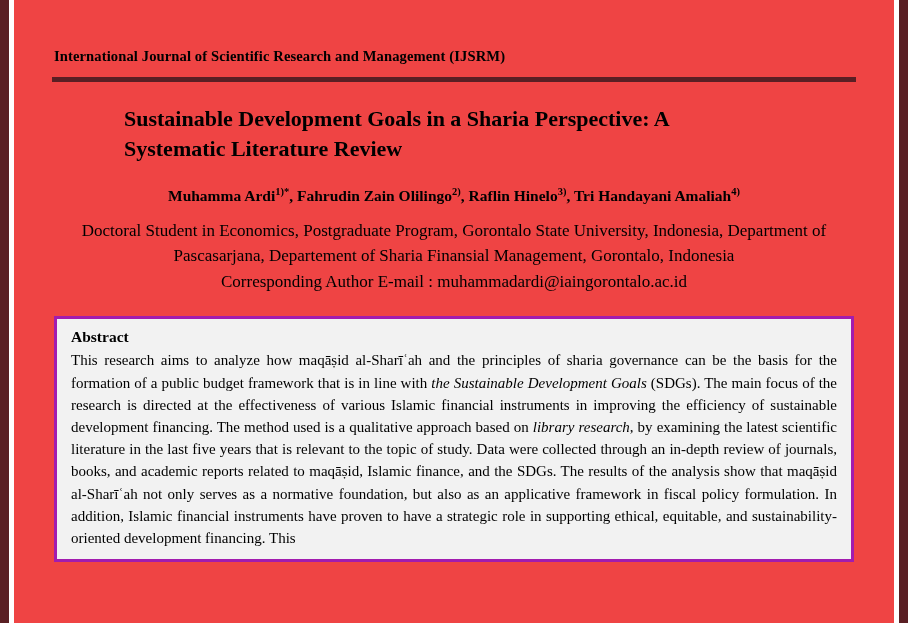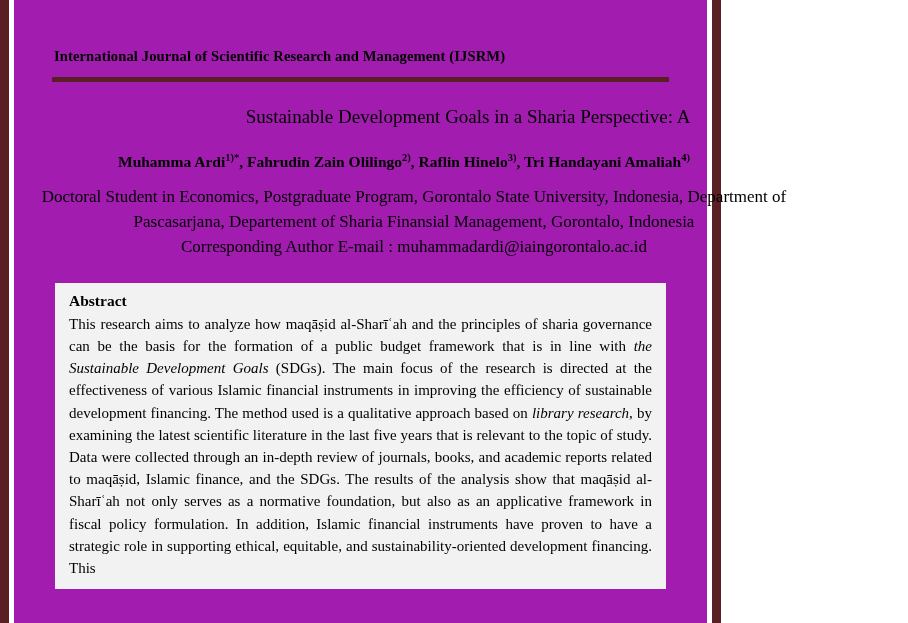--- a/index.html
+++ b/index.html
@@ -9,23 +9,23 @@
   }
   body {
     width: 908px;
     height: 623px;
     overflow: hidden;
     font-family: "Liberation Serif", serif;
     color: #000000;
   }
   .page {
     position: relative;
-    width: 721px;
+    width: 908px;
     height: 623px;
-    background: #a21caf;
+    background: #ef4444;
     box-sizing: border-box;
   }
   
   .edge {
     position: absolute;
     top: 0;
     bottom: 0;
     width: 14px;
     background: #5a1f24;
   }
@@ -61,23 +61,23 @@
 
   .rule {
     margin: 9px 38px 0 38px;
     height: 5px;
     background: #5a1f24;
   }
 
   .title {
     margin: 22px auto 0 auto;
     width: 660px;
-    text-align: right;
-    font-size: 19px;
-    font-weight: normal;
+    text-align: left;
+    font-size: 22px;
+    font-weight: bold;
     line-height: 1.38;
   }
 
   .authors {
     margin: 22px auto 0 auto;
     width: 780px;
     text-align: center;
     font-size: 15.5px;
     font-weight: bold;
   }
@@ -95,21 +95,21 @@
     line-height: 1.45;
   }
   .affiliation .corr {
     display: block;
     margin-top: 1px;
     text-align: center;
   }
 
   .abstract-box {
     margin: 22px 40px 0 40px;
-    border: 1px solid #a21caf;
+    border: 3px solid #a21caf;
     background: #f2f2f2;
     padding: 9px 14px 10px 14px;
   }
   .abstract-label {
     font-size: 15.5px;
     font-weight: bold;
     margin-bottom: 3px;
   }
   .abstract-text {
     font-size: 15px;
@@ -134,20 +134,21 @@
   <div class="content">
 
     <div class="journal-head">
       <div>International Journal of Scientific Research and Management (IJSRM)</div>
     </div>
 
     <div class="rule"></div>
 
     <div class="title">
       <div>Sustainable Development Goals in a Sharia Perspective: A</div>
+      <div>Systematic Literature Review</div>
     </div>
 
     <div class="authors">
       <span><span>Muhamma Ardi</span><sup>1)*</sup></span><span>, </span><span><span>Fahrudin Zain Olilingo</span><sup>2)</sup></span><span>, </span><span><span>Raflin Hinelo</span><sup>3)</sup></span><span>, </span><span><span>Tri Handayani Amaliah</span><sup>4)</sup></span>
     </div>
 
     <div class="affiliation">
       <span>Doctoral Student in Economics, Postgraduate Program, Gorontalo State University, Indonesia, Department</span>
       <span>of Pascasarjana, Departement of Sharia Finansial Management, Gorontalo, Indonesia</span>
       <span class="corr">Corresponding Author E-mail : muhammadardi@iaingorontalo.ac.id</span>

